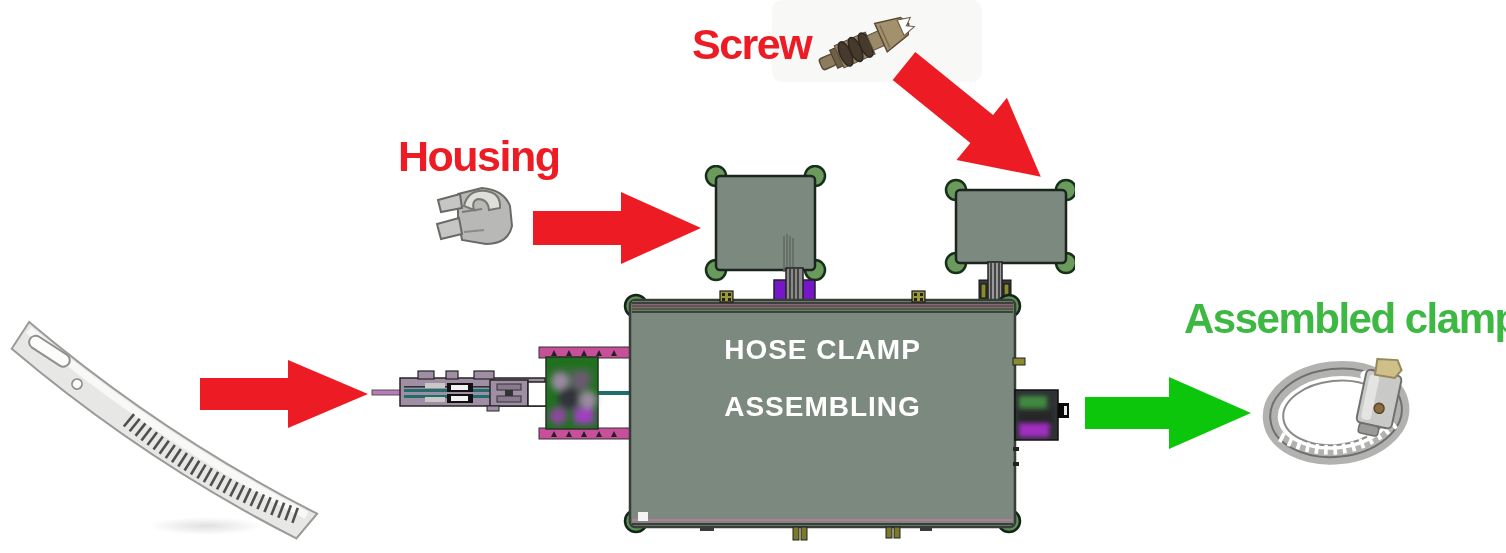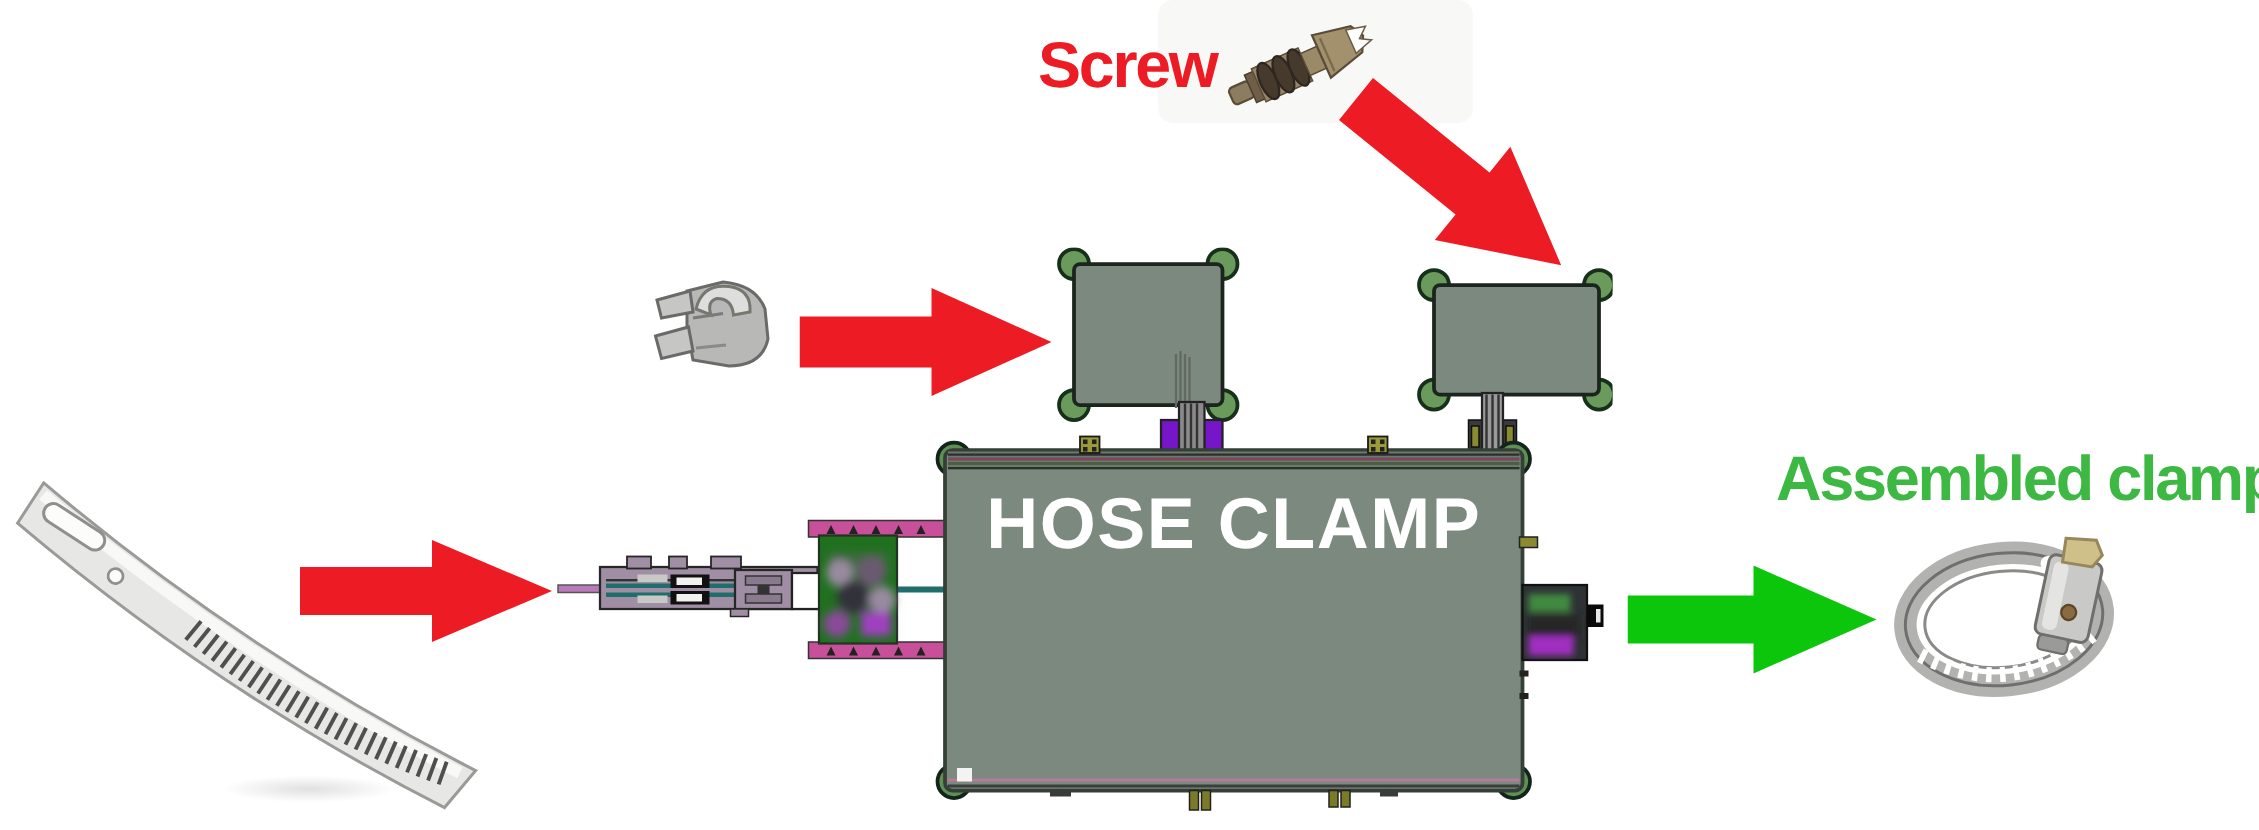--- a/index.html
+++ b/index.html
@@ -24,21 +24,21 @@
   #screw-label{left:692px;top:20px;font-size:43px;}
   #housing-label{left:398px;top:132px;font-size:43px;}
   #strap-label{left:175px;top:297px;font-size:42px;}
   #assembled-label{left:1184px;top:295px;font-size:42px;}
   .fill-red{fill:var(--arrow-red);}
   .fill-green{fill:var(--arrow-green);}
   .machine-fill{fill:var(--machine-body);}
   #machine-title{
     left:630px;top:330px;width:385px;display:flex;flex-direction:column;
     align-items:center;gap:17px;color:var(--machine-title);
-    font-weight:bold;font-size:48px;letter-spacing:1px;text-align:center;
+    font-weight:bold;font-size:28px;letter-spacing:1px;text-align:center;
   }
   #machine-title .line{height:40px;line-height:40px;}
   #screw-photo-bg{
     left:772px;top:0px;width:210px;height:82px;border-radius:10px;
     background:#f5f4f2;opacity:.65;
   }
   #strap-shadow{
     left:148px;top:517px;width:116px;height:18px;border-radius:50%;
     background:radial-gradient(ellipse at center, rgba(0,0,0,0.12), rgba(0,0,0,0) 70%);
   }
@@ -287,19 +287,21 @@
 
   <svg class="abs" style="left:888px;top:50px;" width="164" height="134" viewBox="0 0 164 134">
     <polygon class="fill-red" transform="translate(16,16) rotate(39)" points="0,-18 100,-18 100,-40 176,0 100,40 100,18 0,18"></polygon>
   </svg>
 
   <svg class="abs" style="left:1085px;top:377px;" width="168" height="72" viewBox="0 0 168 72">
     <polygon class="fill-green" points="0,20 84,20 84,0 166,36 84,72 84,52 0,52"></polygon>
   </svg>
 
   <div class="label red" id="screw-label">Screw</div>
+  <div class="label red" id="housing-label">Housing</div>
   <div class="label green" id="assembled-label">Assembled clamp</div>
 
   <div class="abs" id="machine-title">
     <div class="line">HOSE CLAMP</div>
+    <div class="line">ASSEMBLING</div>
   </div>
 
 </div>
 
 </body></html>

